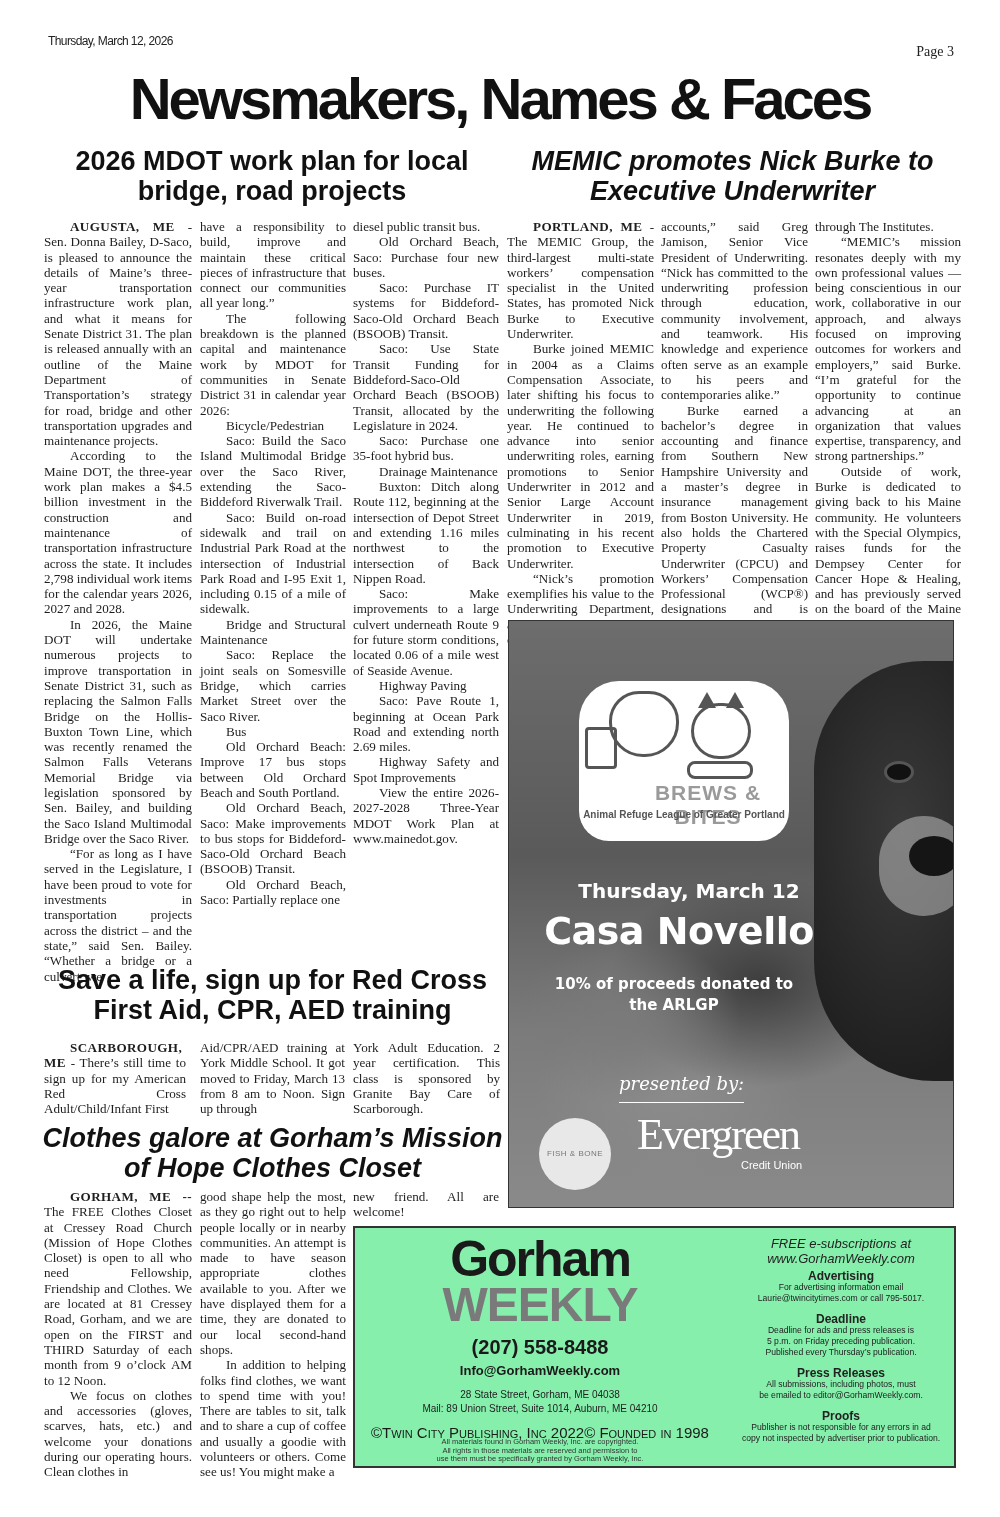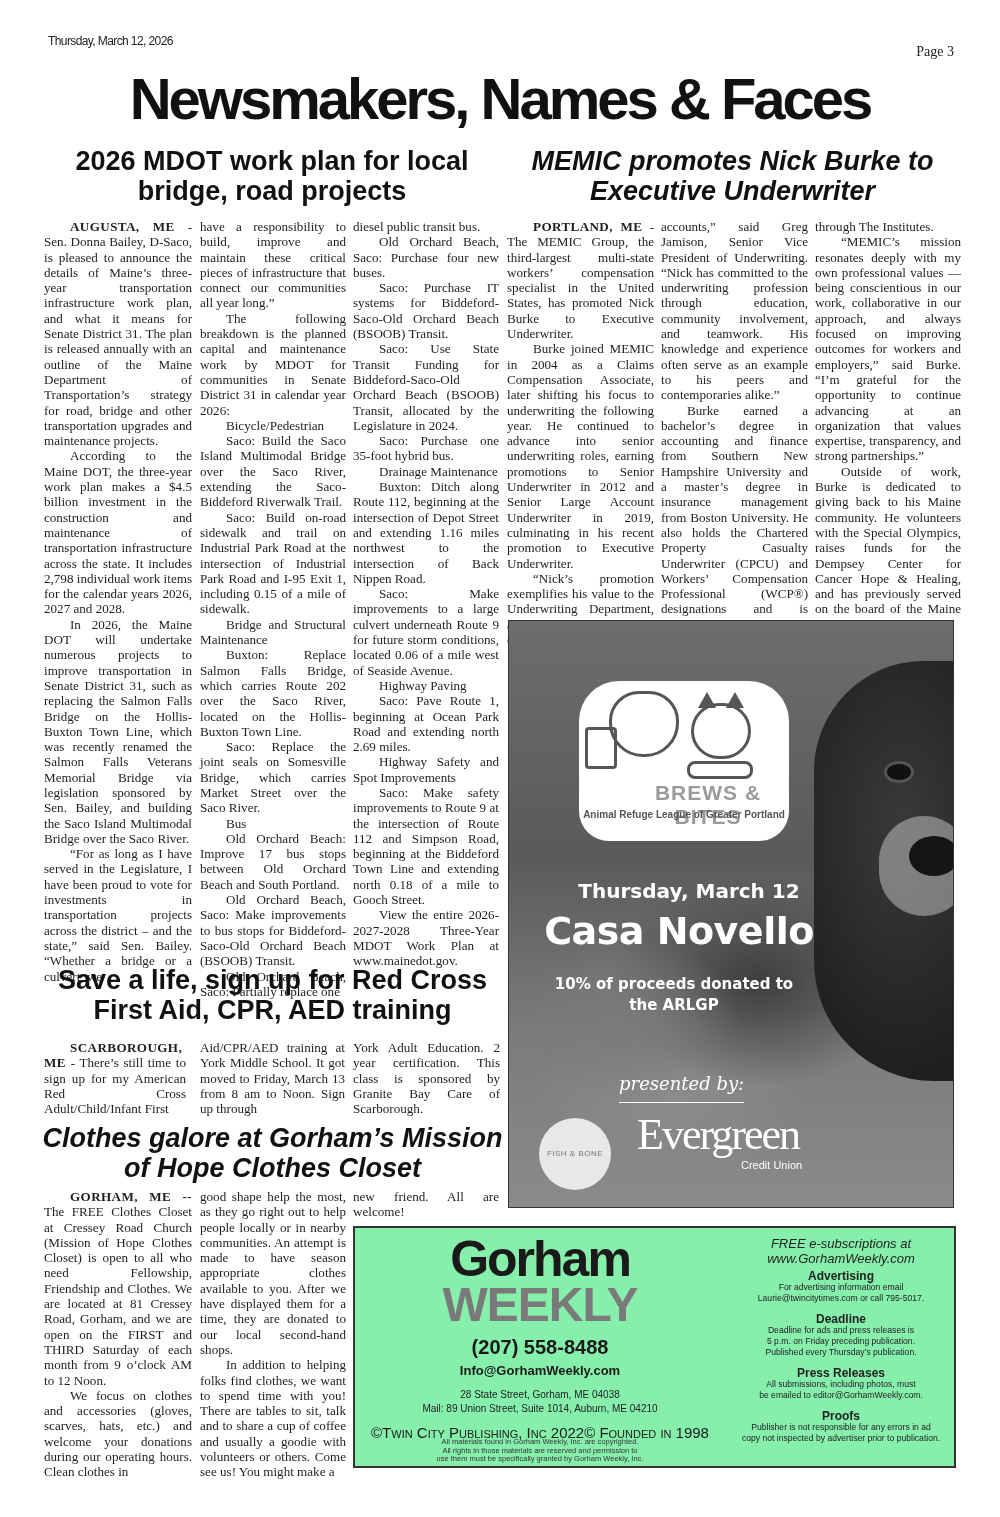--- a/index.html
+++ b/index.html
@@ -99,40 +99,38 @@
     <p>In 2026, the Maine DOT will undertake numerous projects to improve transportation in Senate District 31, such as replacing the Salmon Falls Bridge on the Hollis-Buxton Town Line, which was recently renamed the Salmon Falls Veterans Memorial Bridge via legislation sponsored by Sen. Bailey, and building the Saco Island Multimodal Bridge over the Saco River.</p>
     <p>“For as long as I have served in the Legislature, I have been proud to vote for investments in transportation projects across the district – and the state,” said Sen. Bailey. “Whether a bridge or a culvert, we</p>
   </div>
 <div class="abs col mdot-c2">
     <p class="noindent">have a responsibility to build, improve and maintain these critical pieces of infrastructure that connect our communities all year long.”</p>
     <p>The following breakdown is the planned capital and maintenance work by MDOT for communities in Senate District 31 in calendar year 2026:</p>
     <p>Bicycle/Pedestrian</p>
     <p>Saco: Build the Saco Island Multimodal Bridge over the Saco River, extending the Saco-Biddeford Riverwalk Trail.</p>
     <p>Saco: Build on-road sidewalk and trail on Industrial Park Road at the intersection of Industrial Park Road and I-95 Exit 1, including 0.15 of a mile of sidewalk.</p>
     <p>Bridge and Structural Maintenance</p>
-    <p>Buxton: Replace Salmon Falls Bridge, which carries Route 202 over the Saco River, located on the Hollis-Buxton Town Line.</p>
     <p>Saco: Replace the joint seals on Somesville Bridge, which carries Market Street over the Saco River.</p>
     <p>Bus</p>
     <p>Old Orchard Beach: Improve 17 bus stops between Old Orchard Beach and South Portland.</p>
     <p>Old Orchard Beach, Saco: Make improvements to bus stops for Biddeford-Saco-Old Orchard Beach (BSOOB) Transit.</p>
     <p>Old Orchard Beach, Saco: Partially replace one</p>
   </div>
 <div class="abs col mdot-c3">
     <p class="noindent">diesel public transit bus.</p>
     <p>Old Orchard Beach, Saco: Purchase four new buses.</p>
     <p>Saco: Purchase IT systems for Biddeford-Saco-Old Orchard Beach (BSOOB) Transit.</p>
     <p>Saco: Use State Transit Funding for Biddeford-Saco-Old Orchard Beach (BSOOB) Transit, allocated by the Legislature in 2024.</p>
     <p>Saco: Purchase one 35-foot hybrid bus.</p>
     <p>Drainage Maintenance</p>
     <p>Buxton: Ditch along Route 112, beginning at the intersection of Depot Street and extending 1.16 miles northwest to the intersection of Back Nippen Road.</p>
     <p>Saco: Make improvements to a large culvert underneath Route 9 for future storm conditions, located 0.06 of a mile west of Seaside Avenue.</p>
     <p>Highway Paving</p>
     <p>Saco: Pave Route 1, beginning at Ocean Park Road and extending north 2.69 miles.</p>
     <p>Highway Safety and Spot Improvements</p>
-    <p>Saco: Make safety improvements to Route 9 at the intersection of Route 112 and Simpson Road, beginning at the Biddeford Town Line and extending north 0.18 of a mile to Gooch Street.</p>
     <p>View the entire 2026-2027-2028 Three-Year MDOT Work Plan at www.mainedot.gov.</p>
   </div>
 
 <h2 class="abs headline hl-memic">MEMIC promotes Nick Burke to Executive Underwriter</h2>
 <div class="abs col memic-c1">
     <p><span class="lead">PORTLAND, ME</span> - The MEMIC Group, the third-largest multi-state workers’ compensation specialist in the United States, has promoted Nick Burke to Executive Underwriter.</p>
     <p>Burke joined MEMIC in 2004 as a Claims Compensation Associate, later shifting his focus to underwriting the following year. He continued to advance into senior underwriting roles, earning promotions to Senior Underwriter in 2012 and Senior Large Account Underwriter in 2019, culminating in his recent promotion to Executive Underwriter.</p>
     <p>“Nick’s promotion exemplifies his value to the Underwriting Department, as he handles our most complex and intricate</p>
   </div>
 <div class="abs col memic-c2">

